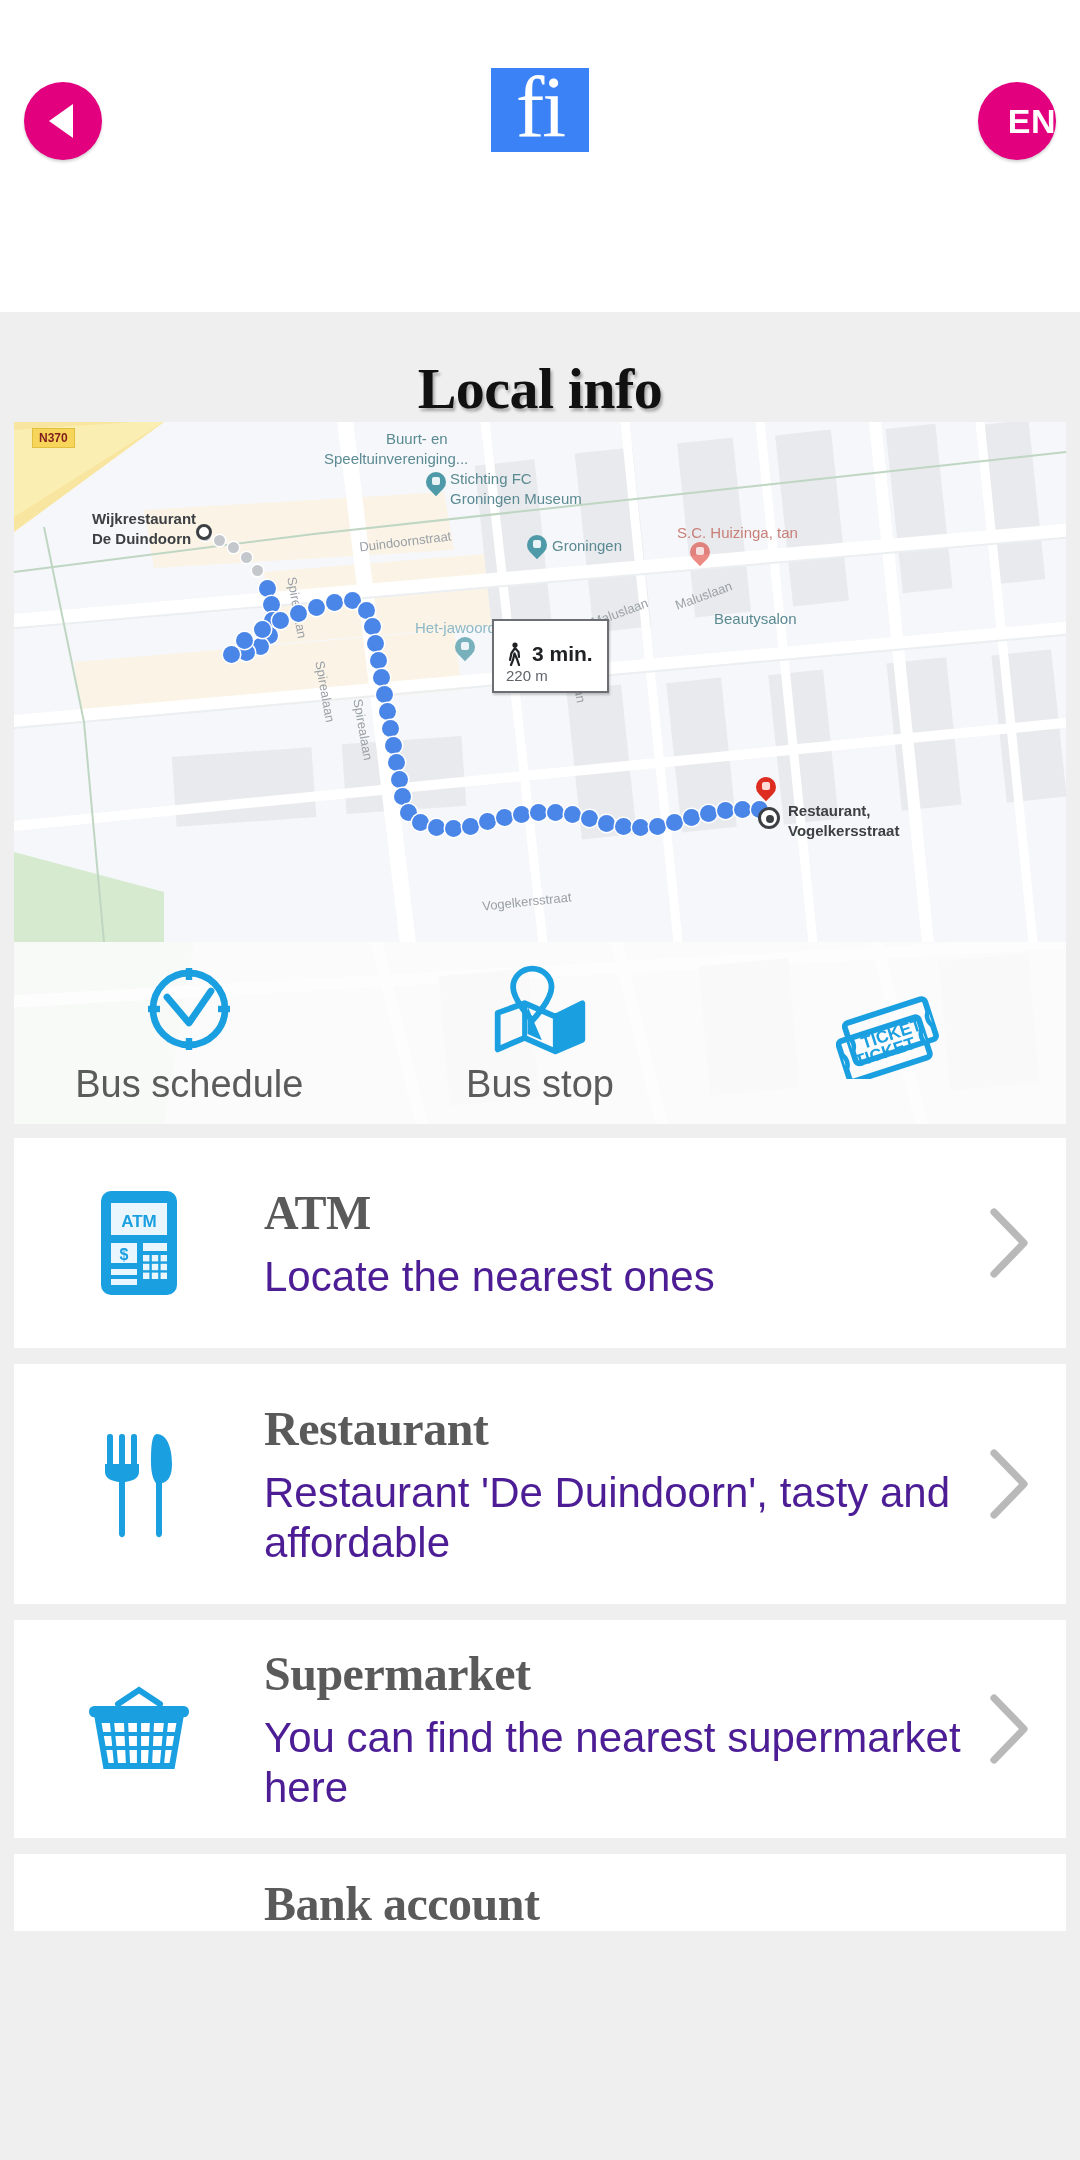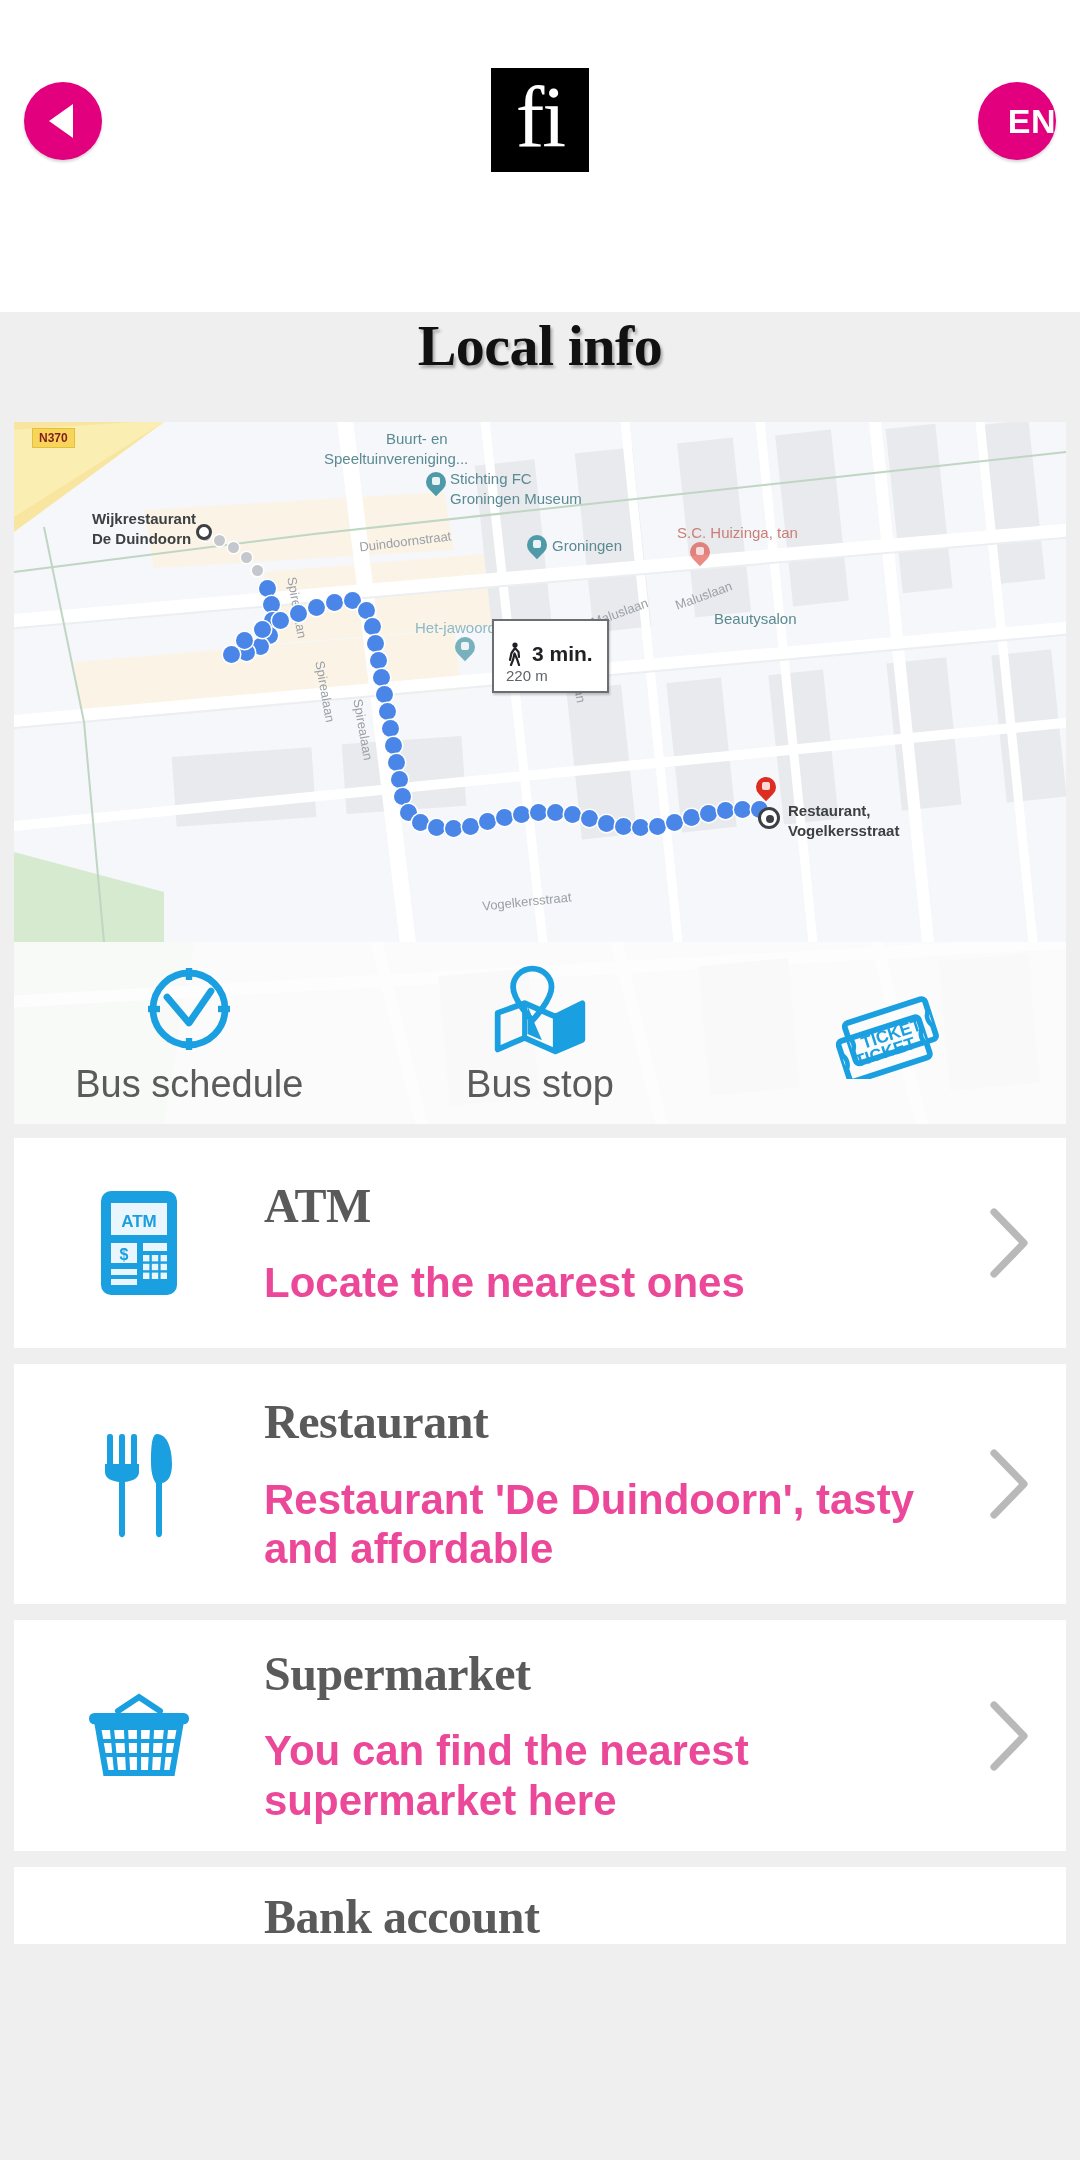--- a/index.html
+++ b/index.html
@@ -22,39 +22,39 @@
     box-shadow: 0 2px 3px rgba(0,0,0,.18);
   }
   .back-tri {
     width: 0; height: 0; margin-left: -5px;
     border-top: 17px solid transparent;
     border-bottom: 17px solid transparent;
     border-right: 24px solid #ffffff;
   }
   .logo {
     position: absolute; left: 50%; transform: translateX(-50%); top: 68px;
-    width: 98px; height: 104px; background: #000000;
+    width: 98px; height: 84px; background: #3b82f6;
     display: flex; align-items: center; justify-content: center;
   }
   .logo-text {
     font-family: "Liberation Serif", serif; color: #ffffff;
     font-size: 86px; line-height: 1; font-weight: 400; letter-spacing: -2px;
     padding-bottom: 6px;
   }
   .lang-btn {
     position: absolute; right: 24px; top: 82px;
     width: 78px; height: 78px; border-radius: 50%;
     background: #e2007f; display: flex; align-items: center; justify-content: flex-end;
     box-shadow: 0 2px 3px rgba(0,0,0,.18);
   }
   .lang-text { color:#fff; font-size: 34px; font-weight: 600; letter-spacing: .5px; }
 
   
   .page-title-wrap {
-    height: 110px; display: flex; align-items: flex-start; justify-content: center;
+    height: 110px; display: flex; align-items: flex-end; justify-content: center;
     background: #efefef;
   }
   .page-title {
     font-family: "Liberation Serif", serif; font-weight: bold;
     font-size: 58px; color: #111; letter-spacing: -.5px;
     text-shadow: 2px 3px 3px rgba(0,0,0,.30);
   }
 
   
   .map-block {
@@ -122,22 +122,22 @@
   .card-icon{
     width: 250px; display:flex; align-items:center; justify-content:center;
     flex-shrink:0;
   }
   .card-body{ flex:1; padding: 26px 0; }
   .card-title{
     font-family:"Liberation Serif", serif; font-weight:bold;
     font-size:48px; color:#5a5a5a; line-height:1.15; letter-spacing:-.5px;
   }
   .card-sub{
-    font-size:42px; color:#ec4899; line-height:1.18; margin-top:25px;
-    font-weight:700;
+    font-size:42px; color:#4c1d95; line-height:1.18; margin-top:12px;
+    font-weight:400;
   }
   .chev{ width:70px; flex-shrink:0; display:flex; justify-content:center; }
 
   .cut{ min-height:60px; overflow:hidden; margin-bottom:0; }
 </style>
 </head>
 <body>
 
 <div id="app">
 

